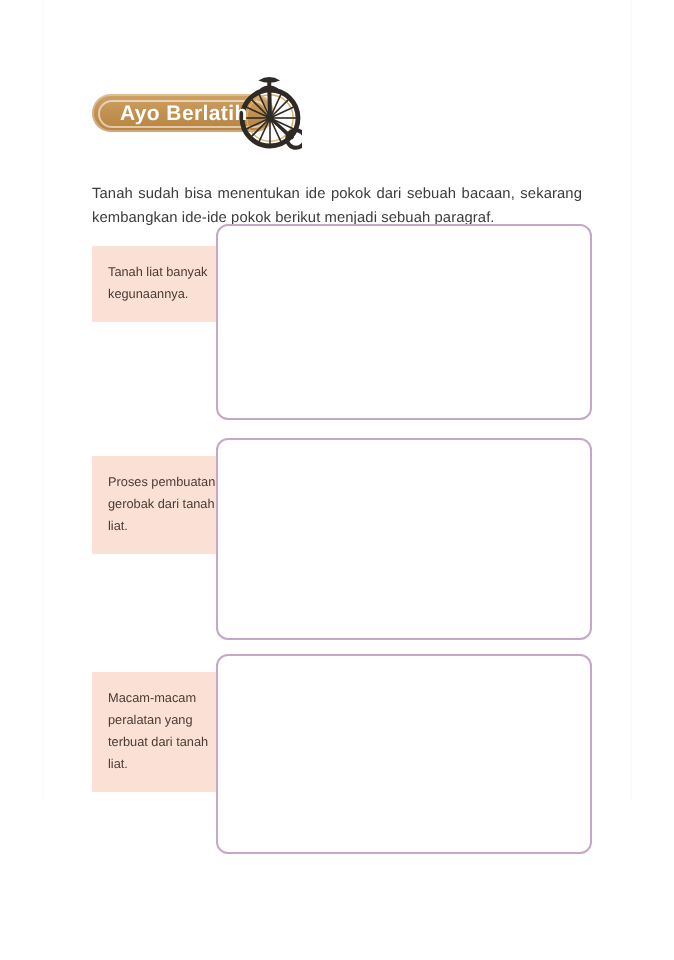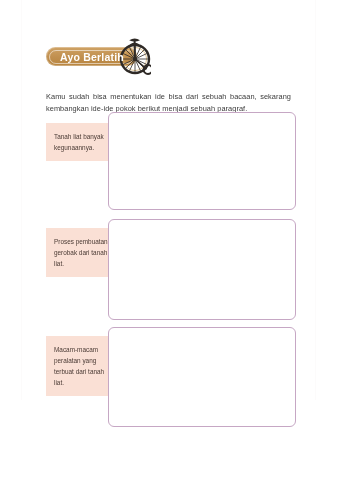--- a/index.html
+++ b/index.html
@@ -222,21 +222,21 @@
 
       <path d="M22 32 L33.6 42.2" stroke="#2f2a26" stroke-width="1.6" fill="none"></path>
       <path d="M22 32 L21.6 14" stroke="#2f2a26" stroke-width="2" fill="none"></path>
 
       <path d="M16.2 13.2 q5.6 -3.4 10.8 0 q-5.4 2.4 -10.8 0 Z" fill="#2f2a26"></path>
 
       <path d="M17.8 17.6 q3.8 -2.2 7.6 0" stroke="#2f2a26" stroke-width="1.5" fill="none" stroke-linecap="round"></path>
     </svg>
   </div>
 
-  <p class="instruction">Kamu sudah bisa menentukan ide bisa dari sebuah bacaan, sekarang kembangkan ide-ide pokok berikut menjadi sebuah paragraf.</p>
+  <p class="instruction">Tanah sudah bisa menentukan ide pokok dari sebuah bacaan, sekarang kembangkan ide-ide pokok berikut menjadi sebuah paragraf.</p>
 
   <div class="task-row r1">
     <div class="callout">Tanah liat banyak kegunaannya.</div>
     <div class="answer-box"></div>
   </div>
 
   <div class="task-row r2">
     <div class="callout">Proses pembuatan gerobak dari tanah liat.</div>
     <div class="answer-box"></div>
   </div>

